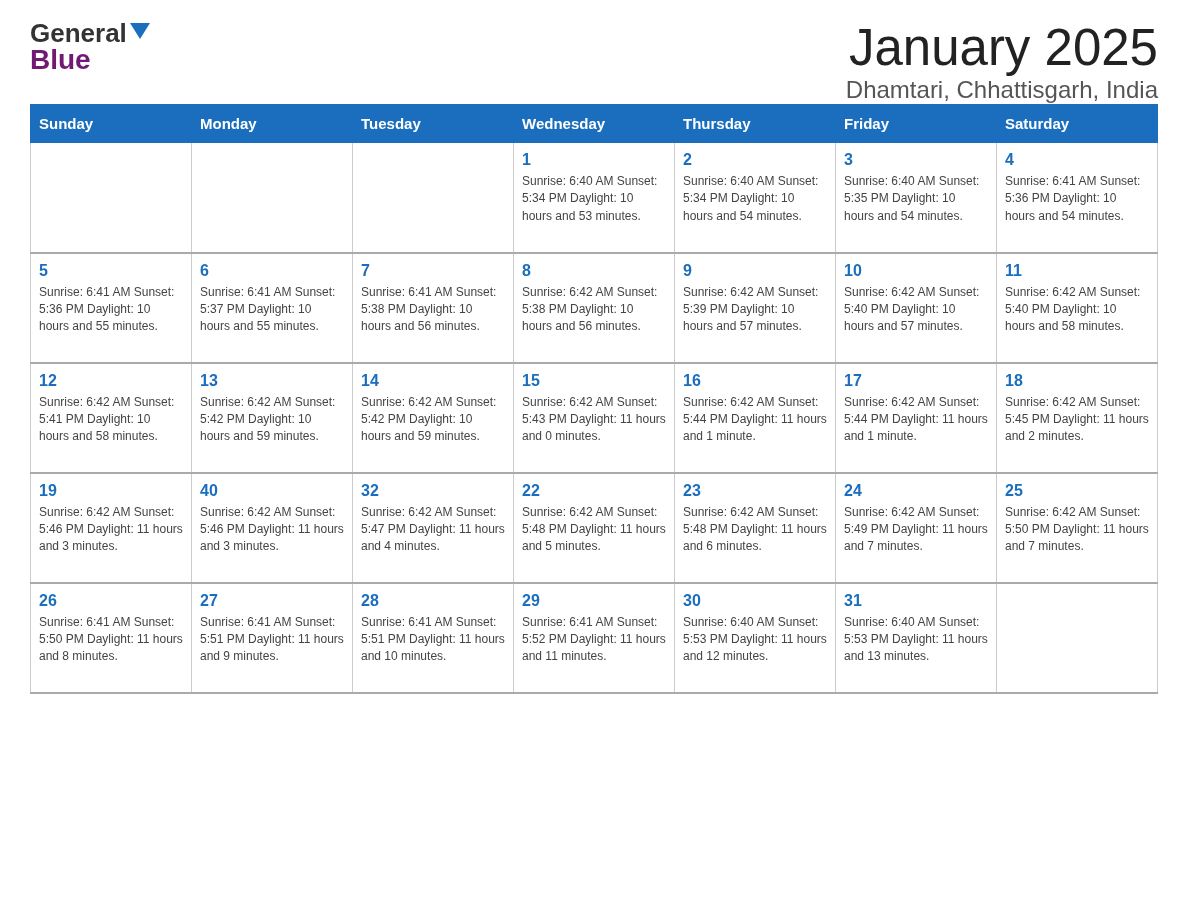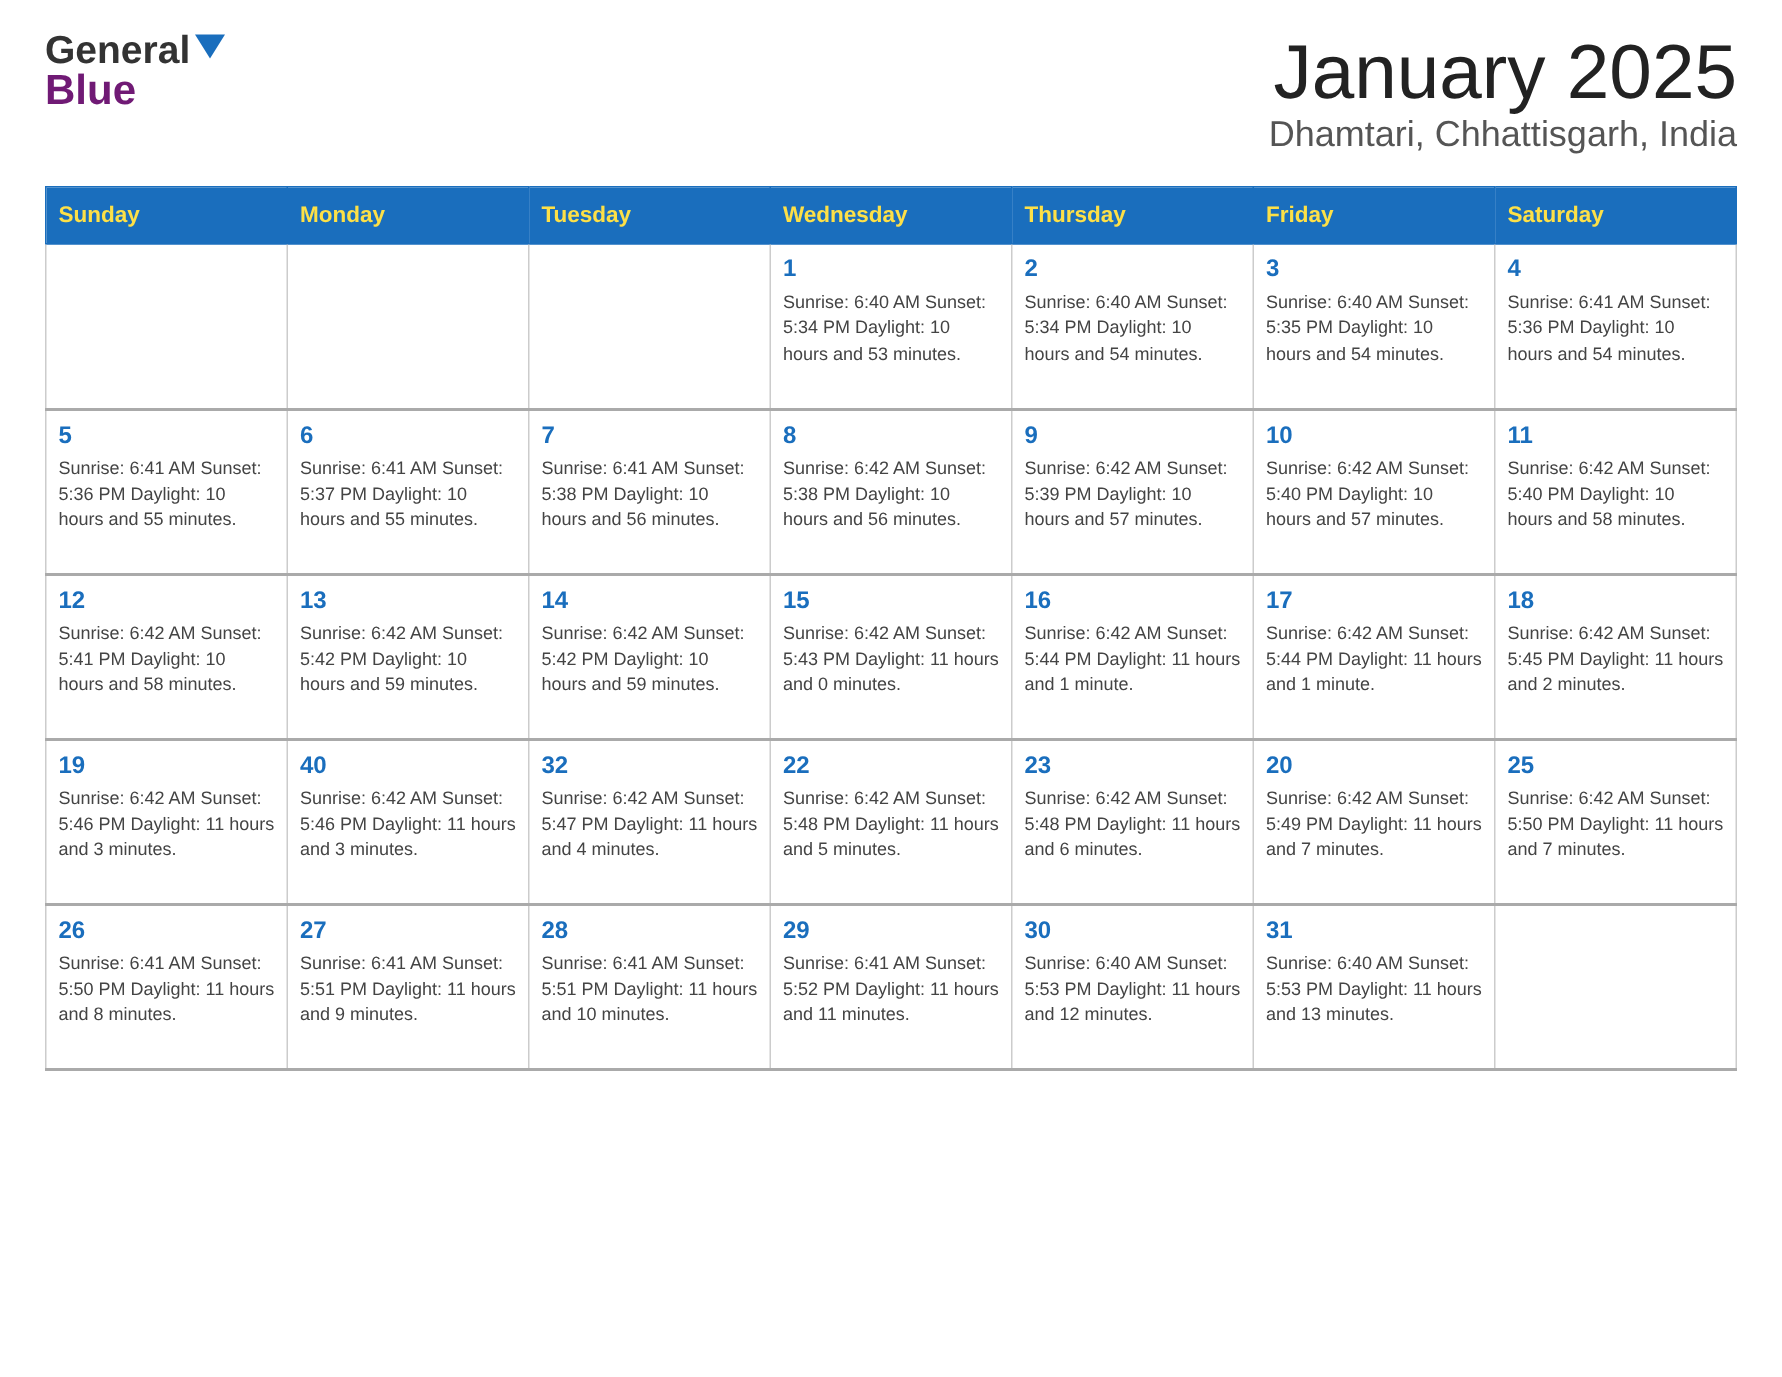--- a/index.html
+++ b/index.html
@@ -7,21 +7,20 @@
       font-family: Arial, sans-serif;
       background: #fff;
       padding: 20px 30px;
       width: 1188px;
       min-height: 918px;
     }
     .header {
       display: flex;
       justify-content: space-between;
       align-items: flex-start;
-      margin-bottom: 20px;
     }
     .logo {
       display: flex;
       align-items: center;
     }
     .logo-text-general {
       font-size: 26px;
       font-weight: bold;
       color: #333;
     }
@@ -44,21 +43,21 @@
       font-weight: normal;
       color: #555;
     }
     table {
       width: 100%;
       border-collapse: collapse;
       table-layout: fixed;
     }
     thead tr th {
       background-color: #1a6ebd;
-      color: #fde047;
+      color: #ffffff;
       padding: 10px 8px;
       font-size: 15px;
       font-weight: bold;
       text-align: left;
       border: 1px solid #1a6ebd;
     }
     tbody tr td {
       vertical-align: top;
       padding: 8px 8px;
       border: 1px solid #ccc;
@@ -262,21 +261,21 @@
 Sunset: 5:48 PM
 Daylight: 11 hours and 5 minutes.</div>
         </td>
         <td>
           <span class="day-number">23</span>
           <div class="day-info">Sunrise: 6:42 AM
 Sunset: 5:48 PM
 Daylight: 11 hours and 6 minutes.</div>
         </td>
         <td>
-          <span class="day-number">20</span>
+          <span class="day-number">24</span>
           <div class="day-info">Sunrise: 6:42 AM
 Sunset: 5:49 PM
 Daylight: 11 hours and 7 minutes.</div>
         </td>
         <td>
           <span class="day-number">25</span>
           <div class="day-info">Sunrise: 6:42 AM
 Sunset: 5:50 PM
 Daylight: 11 hours and 7 minutes.</div>
         </td>

